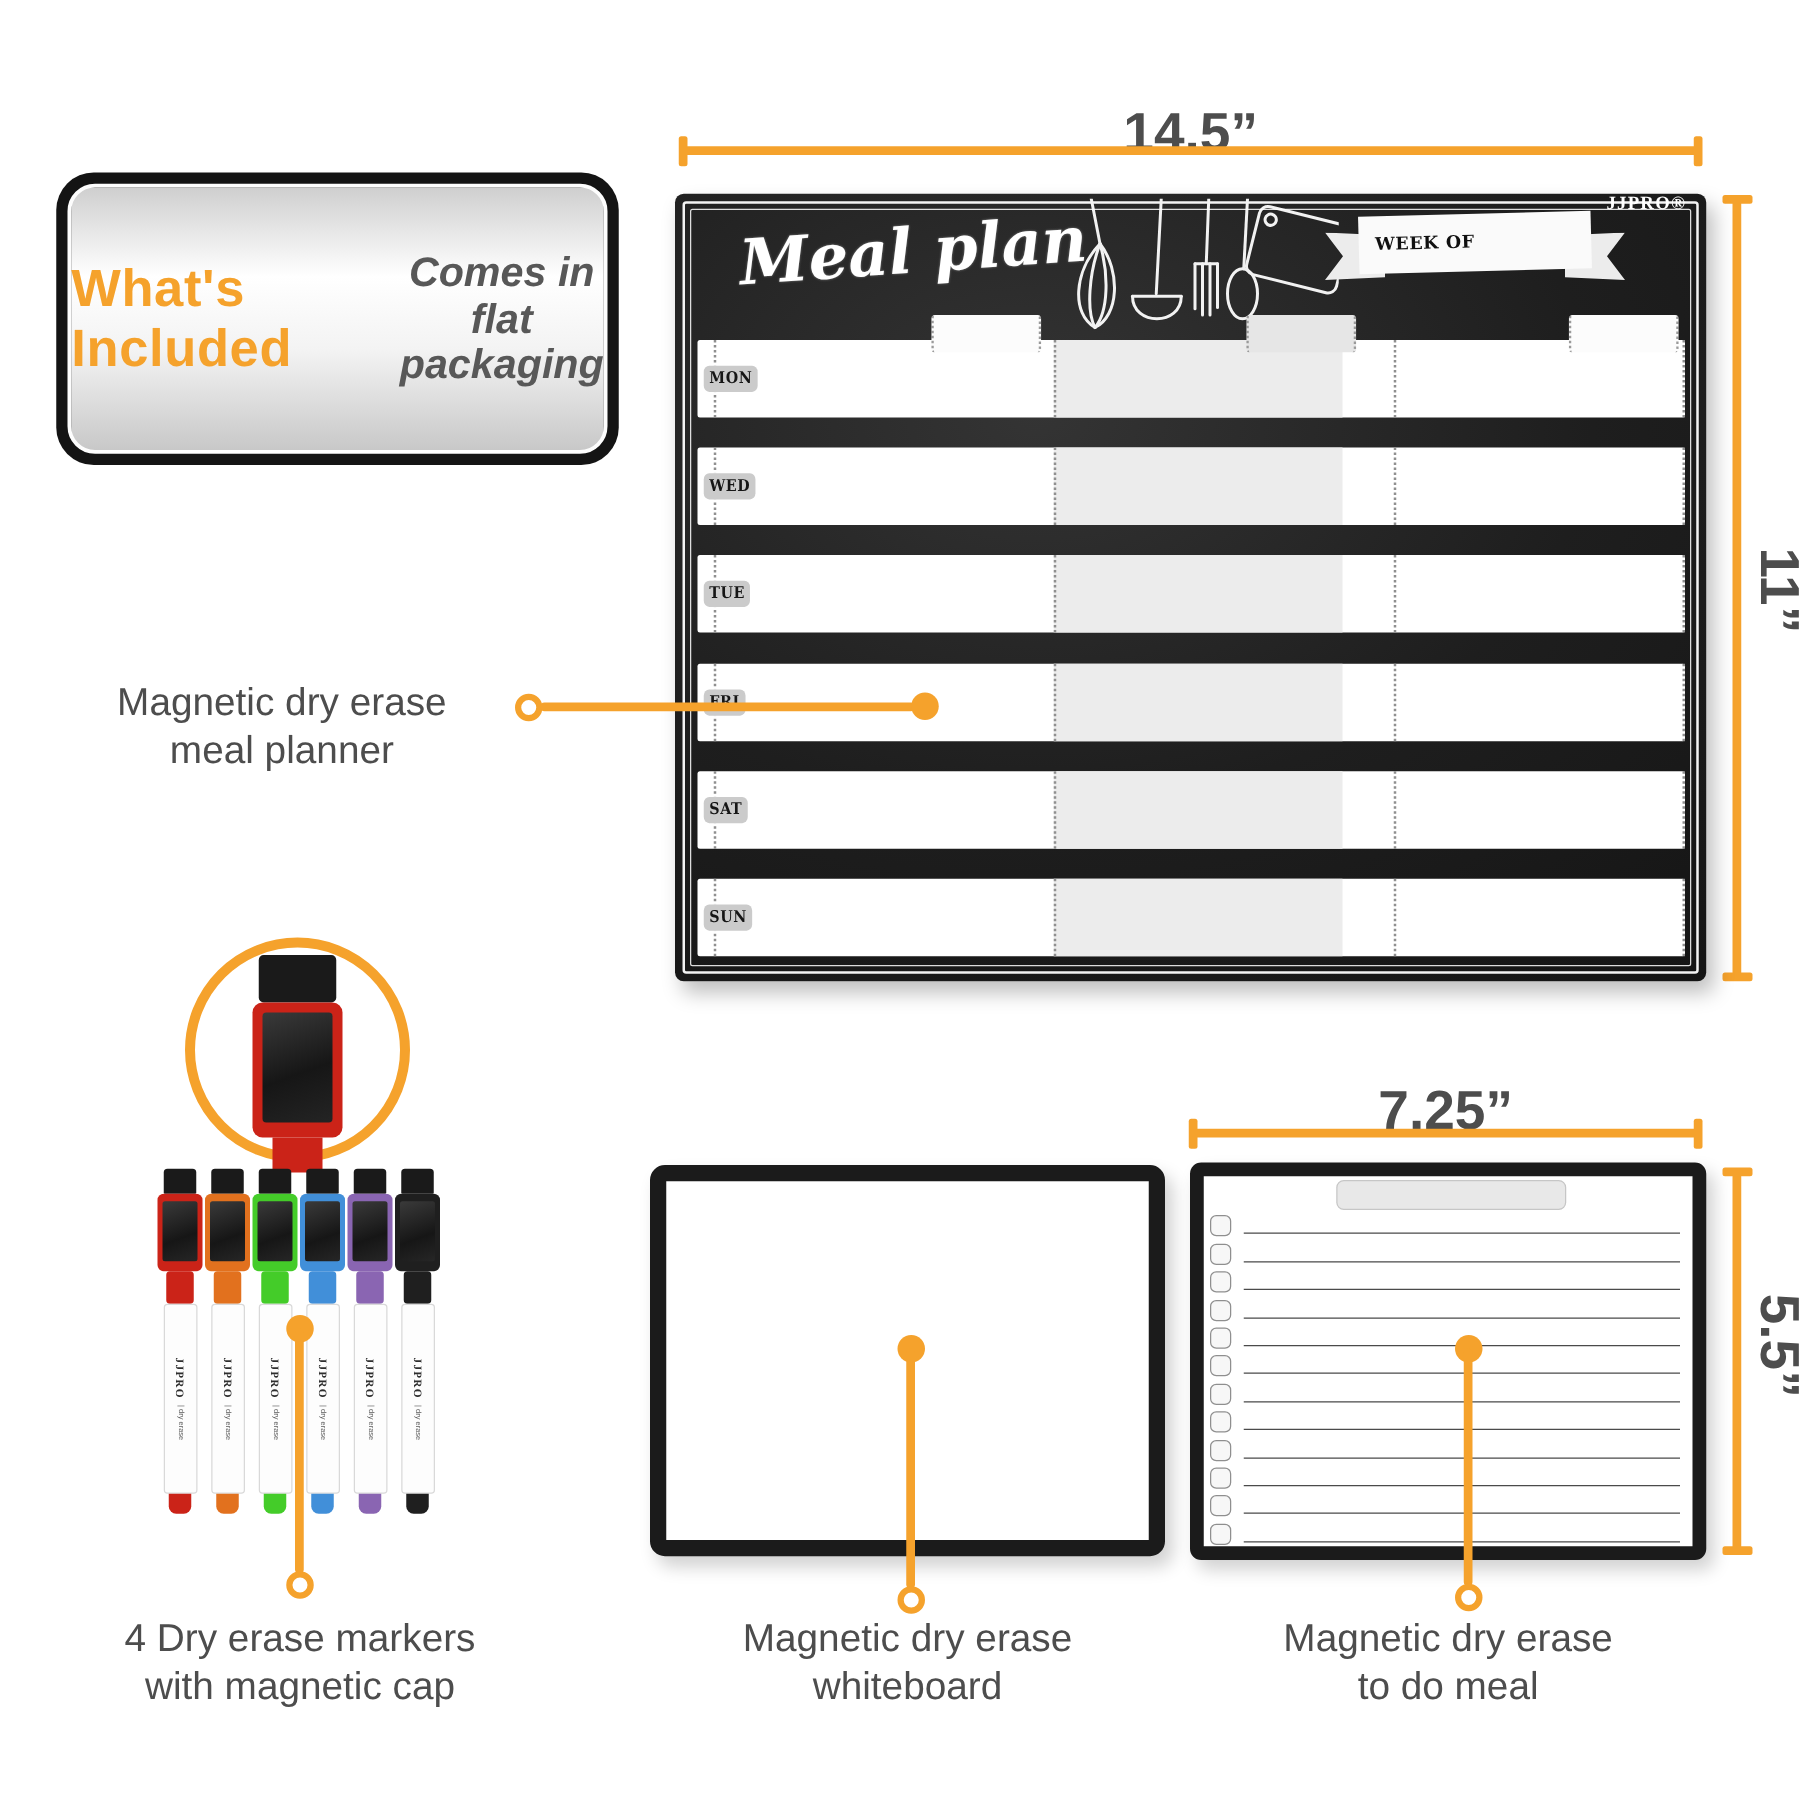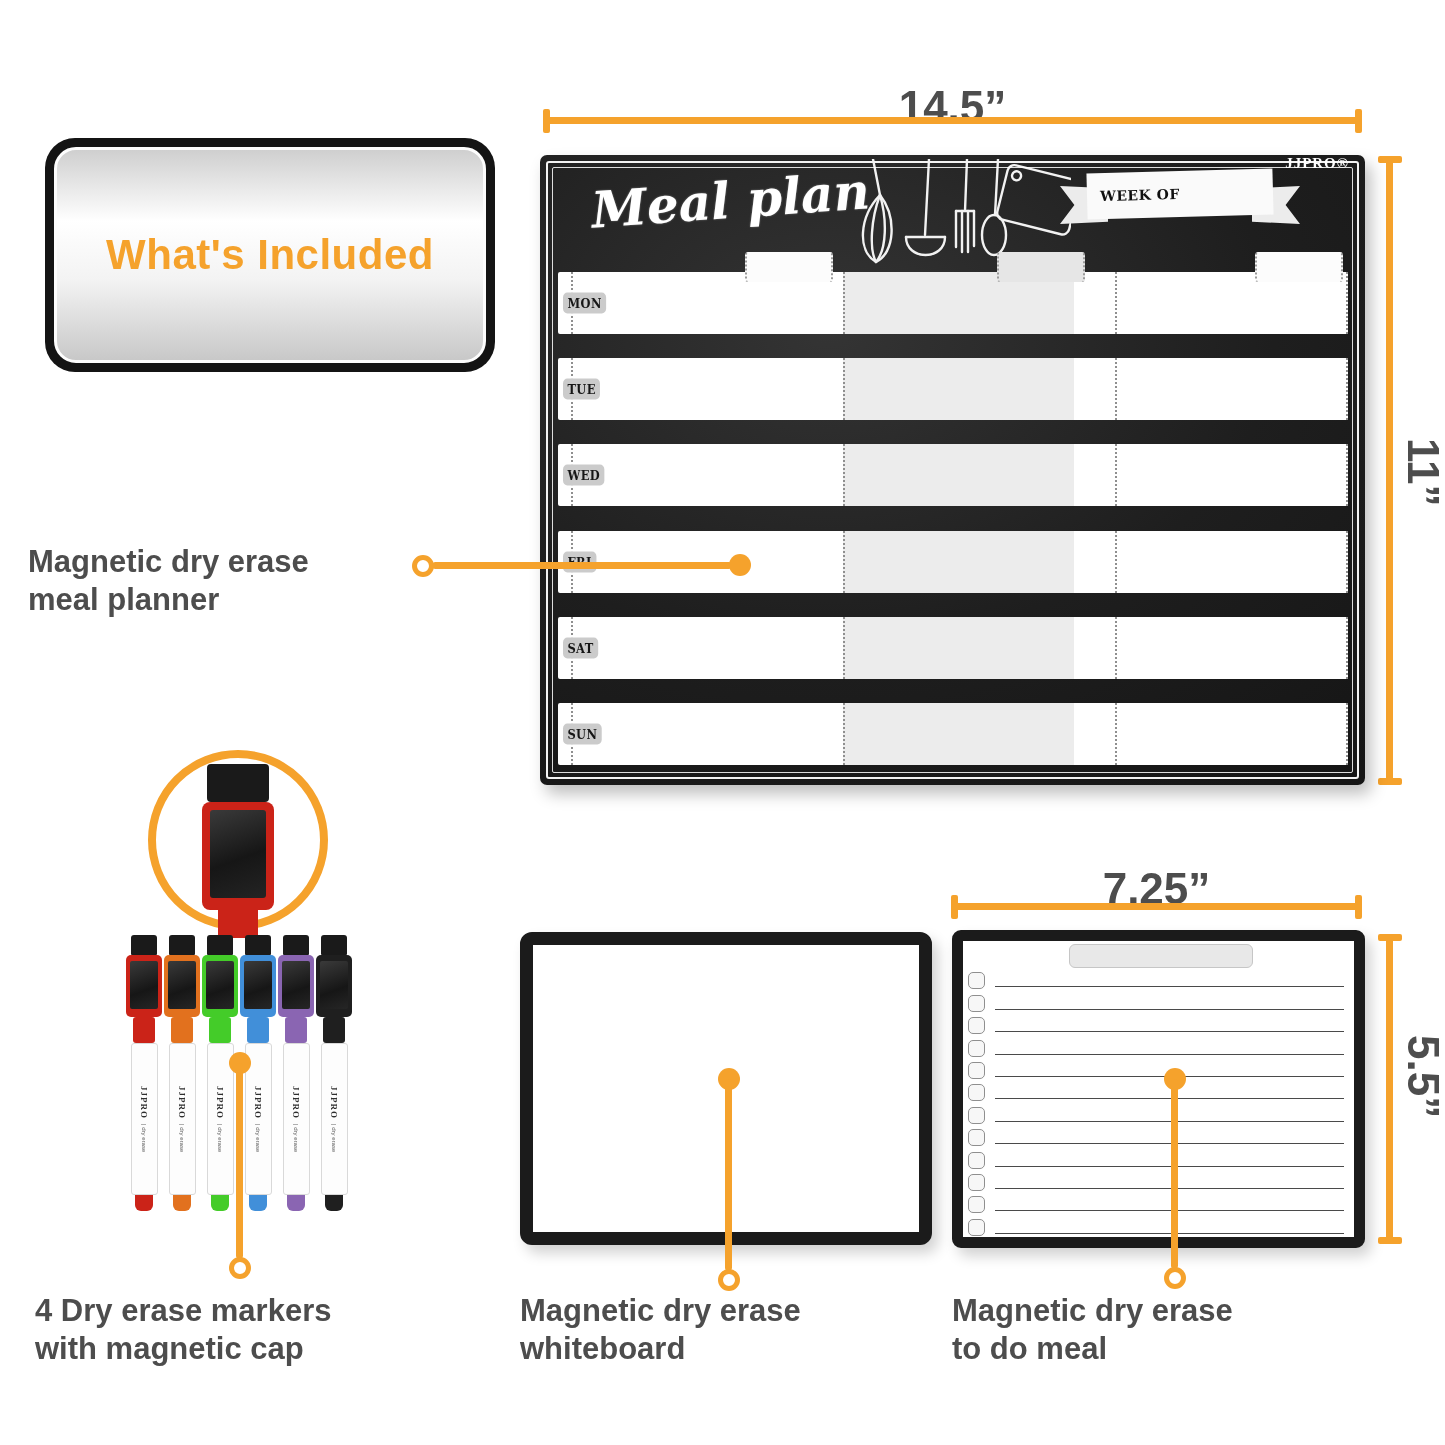--- a/index.html
+++ b/index.html
@@ -56,21 +56,21 @@
   .rc.last{border-right:2px dotted #8f8f8f;}
   .rc.mid{background:#ECECEC;}
   .day-tag{position:absolute;left:5px;top:50%;transform:translateY(-50%) scaleX(.88);transform-origin:left center;
         background:#cbcbcb;color:#161616;font-family:"DejaVu Serif",serif;font-weight:bold;font-size:13px;
         letter-spacing:.5px;padding:3px 5px;border-radius:5px;box-shadow:0 0 0 2px rgba(255,255,255,.85);z-index:4;}
 
   
   .cline{position:absolute;background:var(--accent);border-radius:4px;z-index:6;}
   .dot{position:absolute;width:22px;height:22px;border-radius:50%;background:var(--accent);z-index:6;}
   .oc{position:absolute;width:12px;height:12px;border:5px solid var(--accent);border-radius:50%;background:#fff;z-index:6;}
-  .caption{position:absolute;color:var(--ink);font-weight:bold;font-size:31px;line-height:1.22;}
+  .caption{position:absolute;color:var(--ink);font-weight:normal;font-size:31px;line-height:1.22;text-align:center;}
 
   
   .magnifier{position:absolute;left:148px;top:750px;width:164px;height:164px;border:8px solid var(--accent);
         border-radius:50%;background:#fff;}
   .mg-felt{position:absolute;left:50%;transform:translateX(-50%);top:6px;width:62px;height:38px;
         background:#1a1a1a;border-radius:4px;}
   .mg-cap{position:absolute;left:50%;transform:translateX(-50%);top:44px;width:72px;height:108px;
         background:var(--mk);border-radius:8px;}
   .mg-magnet{position:absolute;left:8px;right:8px;top:8px;height:88px;border-radius:3px;
         background:linear-gradient(160deg,#3a3a3a 0%,#161616 55%,#242424 100%);}
@@ -104,20 +104,24 @@
   .todo-line{flex:1;margin-left:10px;border-bottom:1.5px solid #4a4a4a;margin-bottom:2px;}
 </style>
 </head>
 <body>
 
 <div class="page">
 
   <div class="badge">
     <div class="badge-inner">
       <div class="badge-title">What's Included</div>
+      <div class="badge-sub">
+        <div>Comes in flat</div>
+        <div>packaging</div>
+      </div>
     </div>
   </div>
 
   <div class="dim-label" style="left:545px;top:82px;width:815px;">14.5”</div>
   <div class="dline h" style="left:545px;top:117px;width:815px;height:7px;">
     <div class="cap c1"></div>
     <div class="cap c2"></div>
   </div>
 
   <div class="dline v" style="left:1386px;top:158px;width:7px;height:625px;">
@@ -167,27 +171,27 @@
     <div class="tape" style="left:715px;"></div>
 
     <div class="mb-rows">
       <div class="mb-row">
         <span class="day-tag">MON</span>
         <div class="rc"></div>
           <div class="rc mid"></div>
           <div class="rc last"></div>
       </div>
       <div class="mb-row">
+        <span class="day-tag">WED</span>
+        <div class="rc"></div>
+          <div class="rc mid"></div>
+          <div class="rc last"></div>
+      </div>
+      <div class="mb-row">
         <span class="day-tag">TUE</span>
-        <div class="rc"></div>
-          <div class="rc mid"></div>
-          <div class="rc last"></div>
-      </div>
-      <div class="mb-row">
-        <span class="day-tag">WED</span>
         <div class="rc"></div>
           <div class="rc mid"></div>
           <div class="rc last"></div>
       </div>
       <div class="mb-row">
         <span class="day-tag">FRI</span>
         <div class="rc"></div>
           <div class="rc mid"></div>
           <div class="rc last"></div>
       </div>

